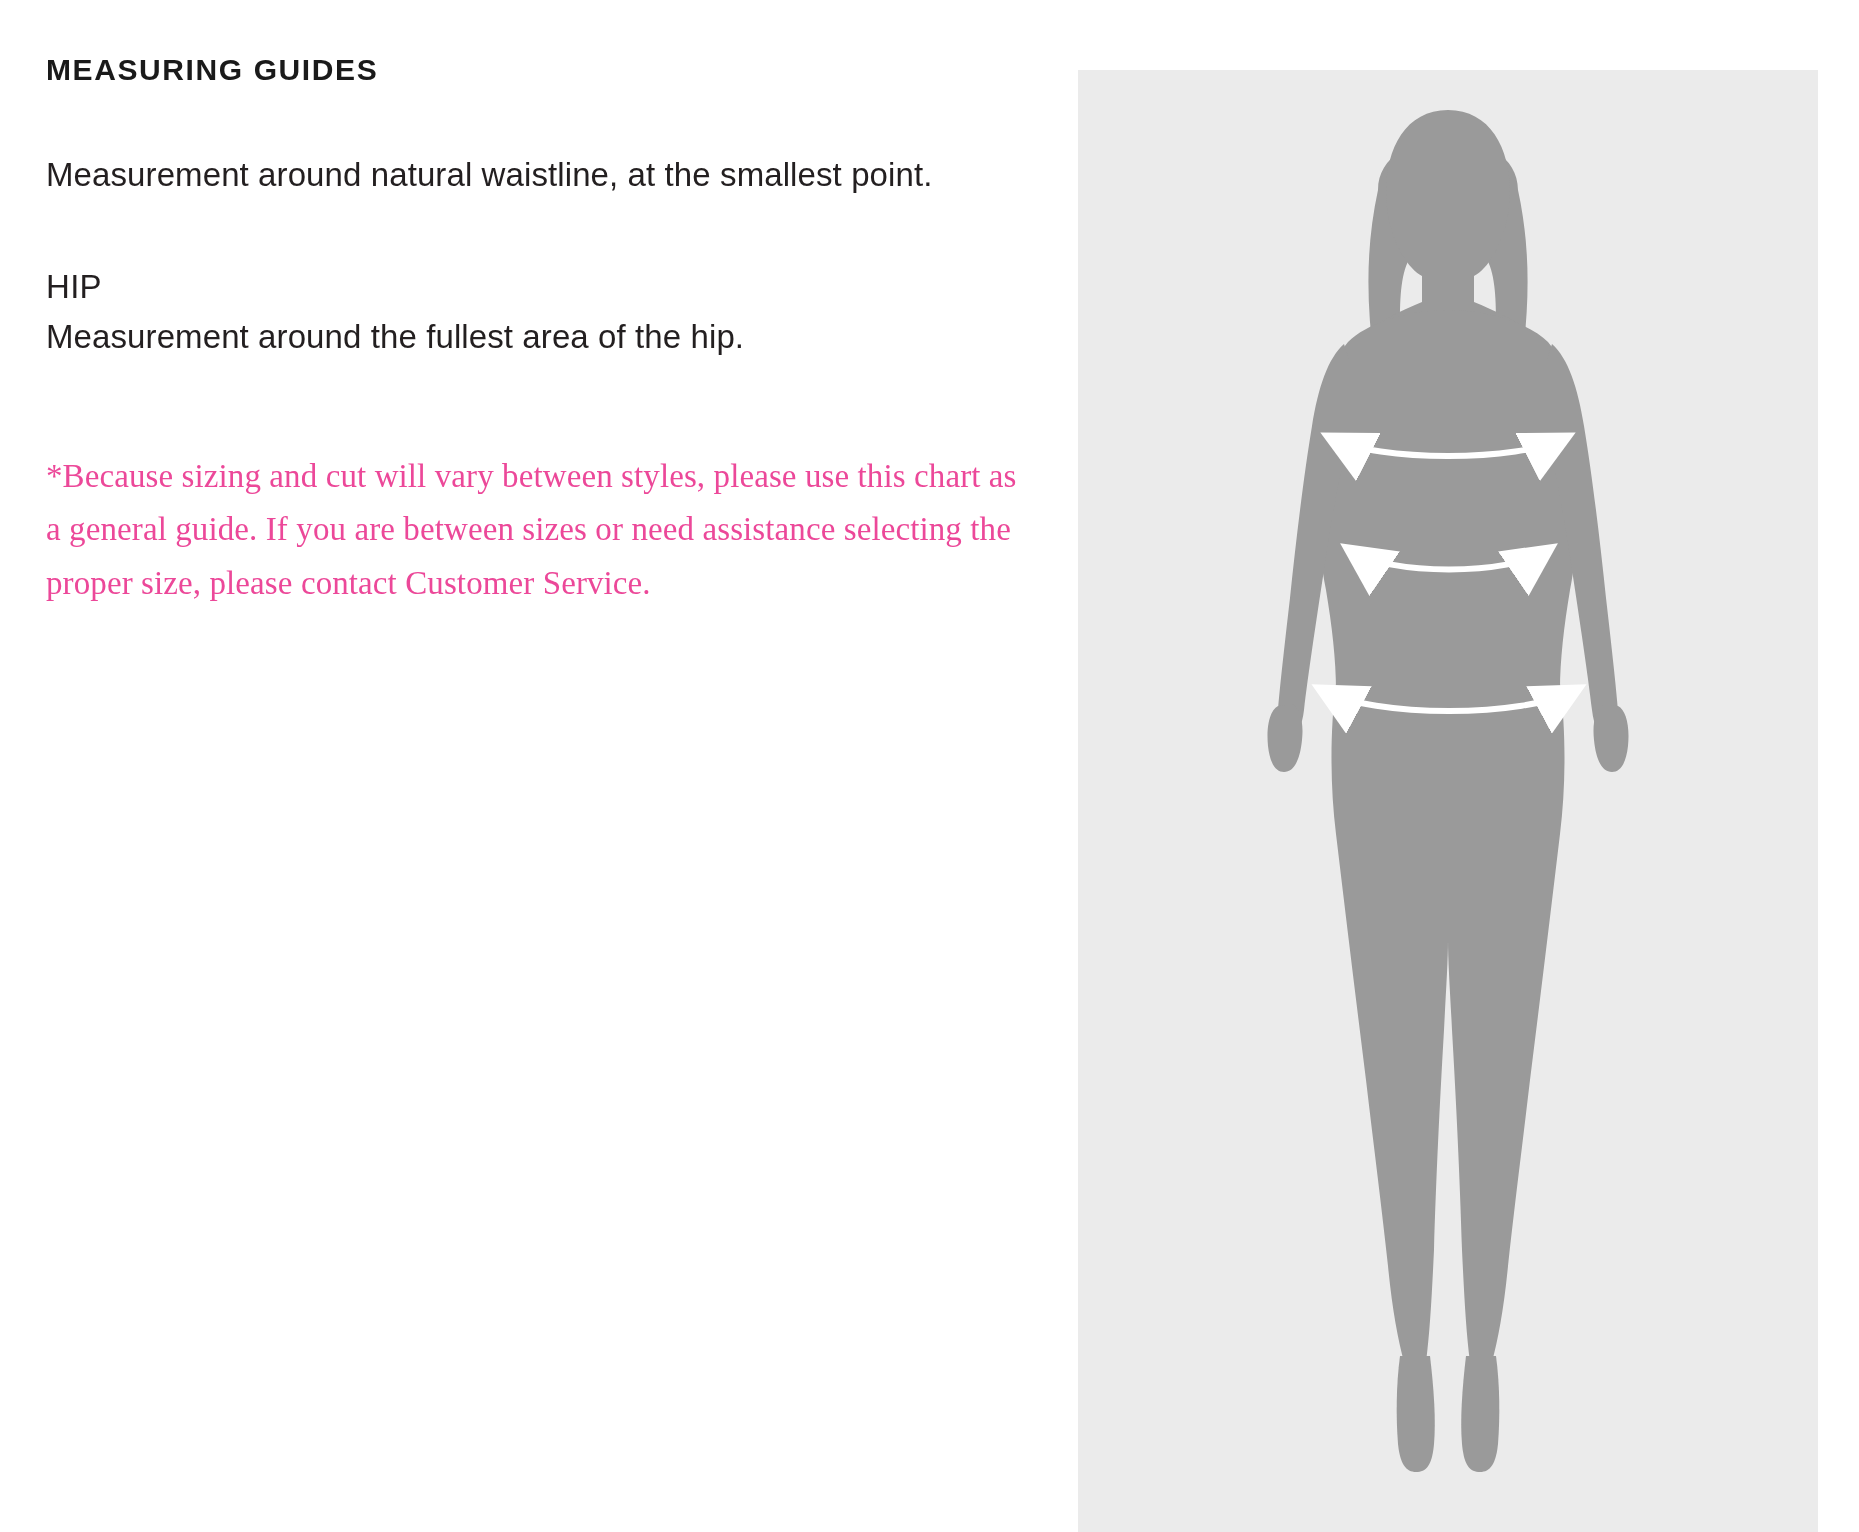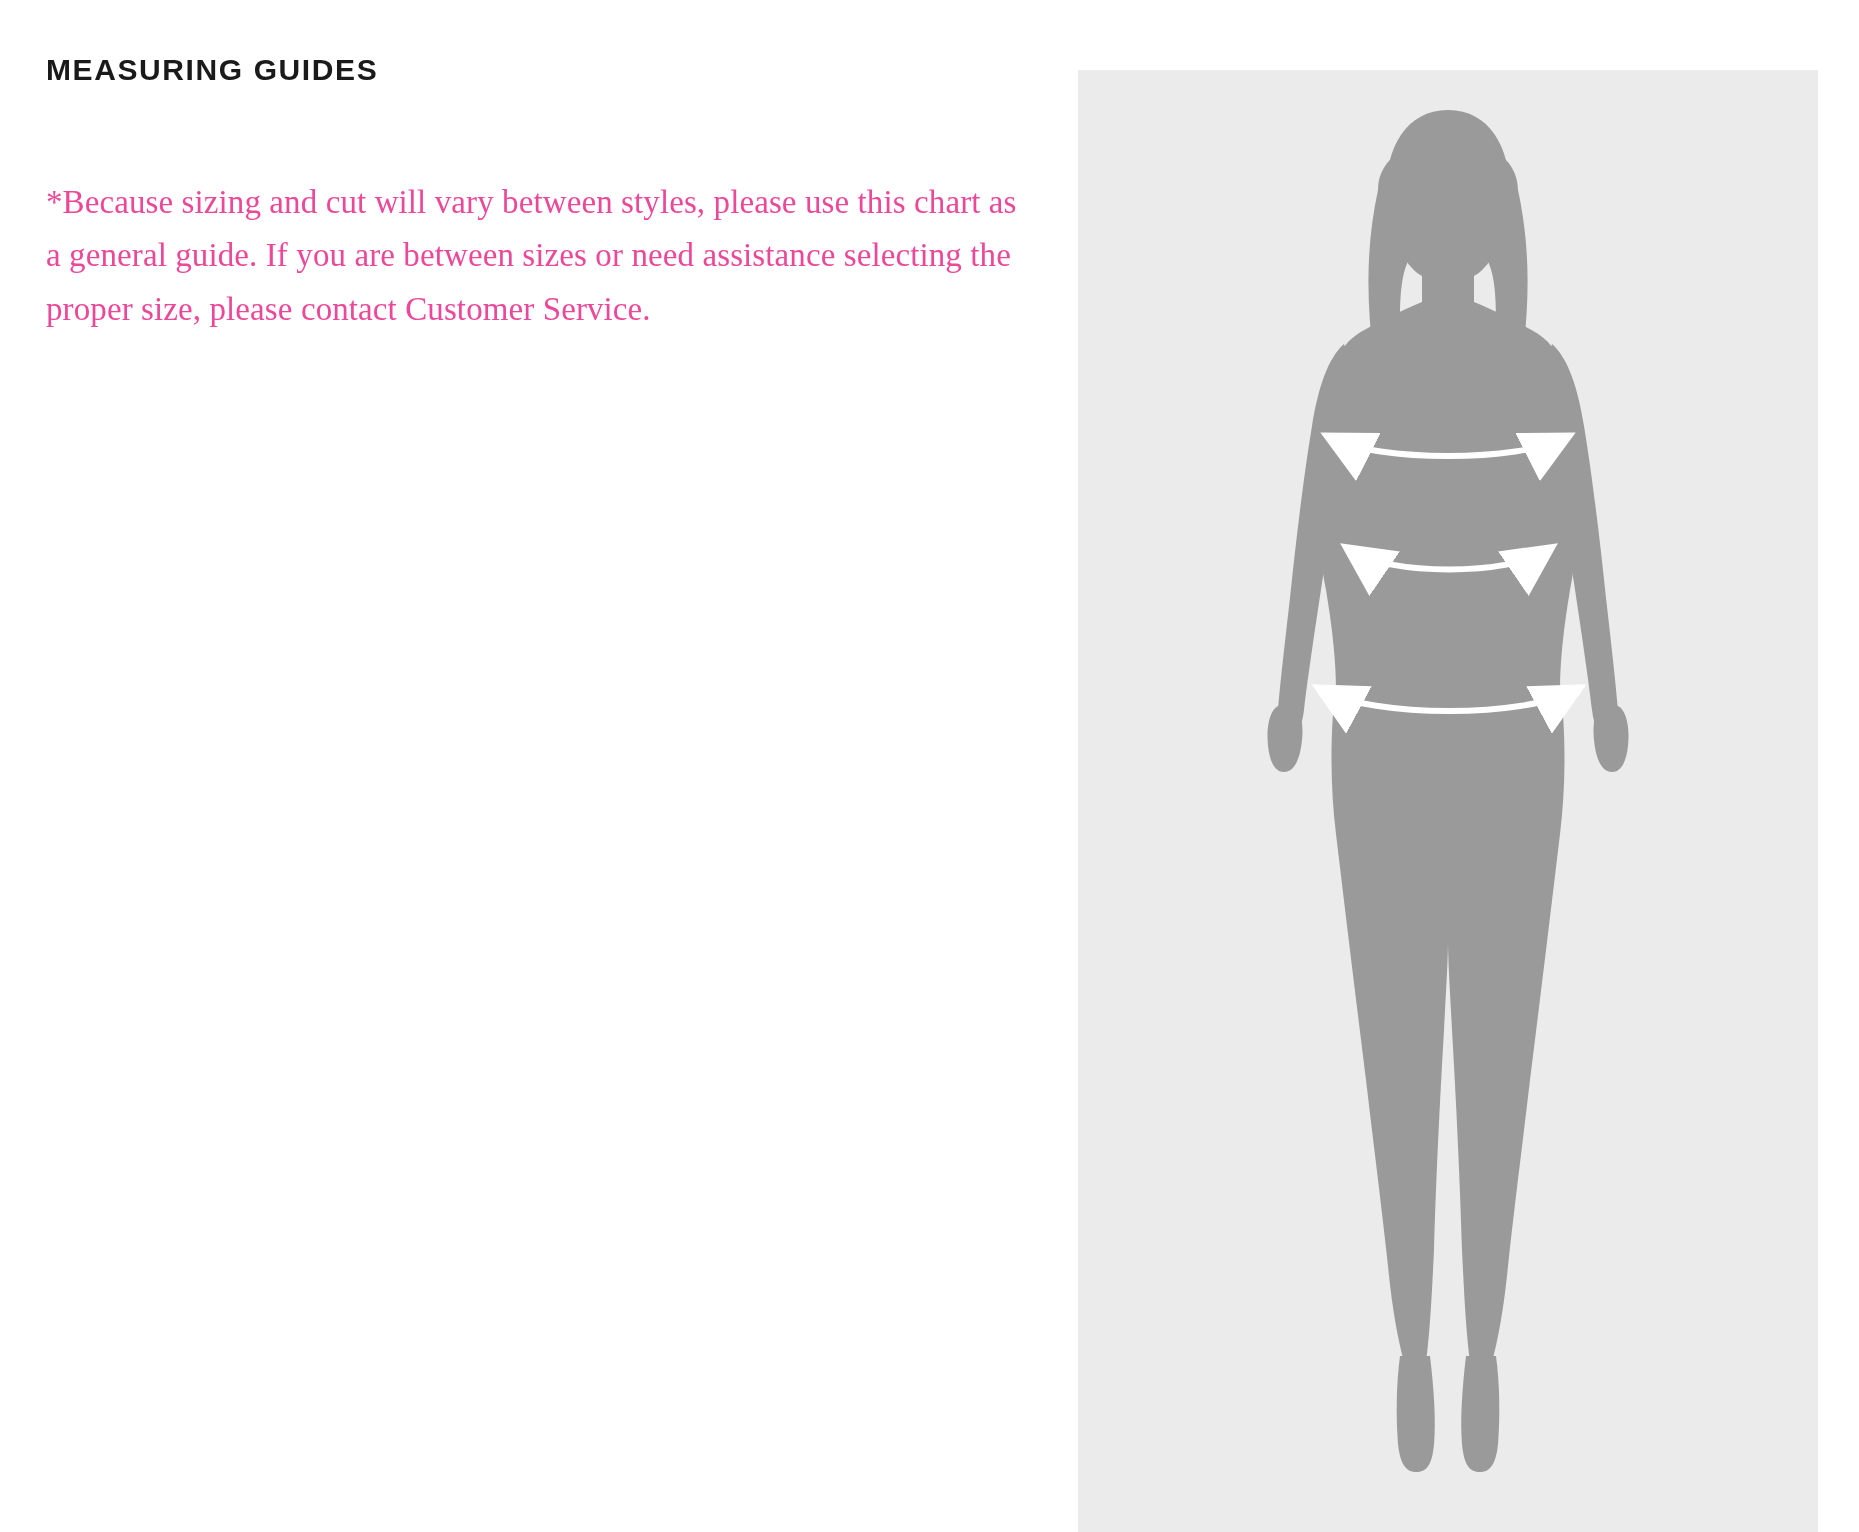--- a/index.html
+++ b/index.html
@@ -82,22 +82,27 @@
 <body>
 
 <div class="page">
 
   <div class="left-col">
 
     <h1 class="guide-title">MEASURING GUIDES</h1>
 
 
     <div class="section">
+      <div class="section-desc">Measurement around natural waistline, at the smallest point.</div>
     </div>
 
+    <div class="section">
+      <div class="section-term">HIP</div>
+      <div class="section-desc">Measurement around the fullest area of the hip.</div>
+    </div>
 
     <div class="note">*Because sizing and cut will vary between styles, please use this chart as a general guide. If you are between sizes or need assistance selecting the proper size, please contact Customer Service.</div>
 
   </div>
 
   <div class="figure-panel">
     <svg viewBox="0 0 740 1462" xmlns="http://www.w3.org/2000/svg">
       <defs>
         <marker id="arrowR" markerWidth="9" markerHeight="9" refX="7" refY="4.5" orient="auto">
           <path d="M0,0 L9,4.5 L0,9 z" fill="#ffffff"></path>

